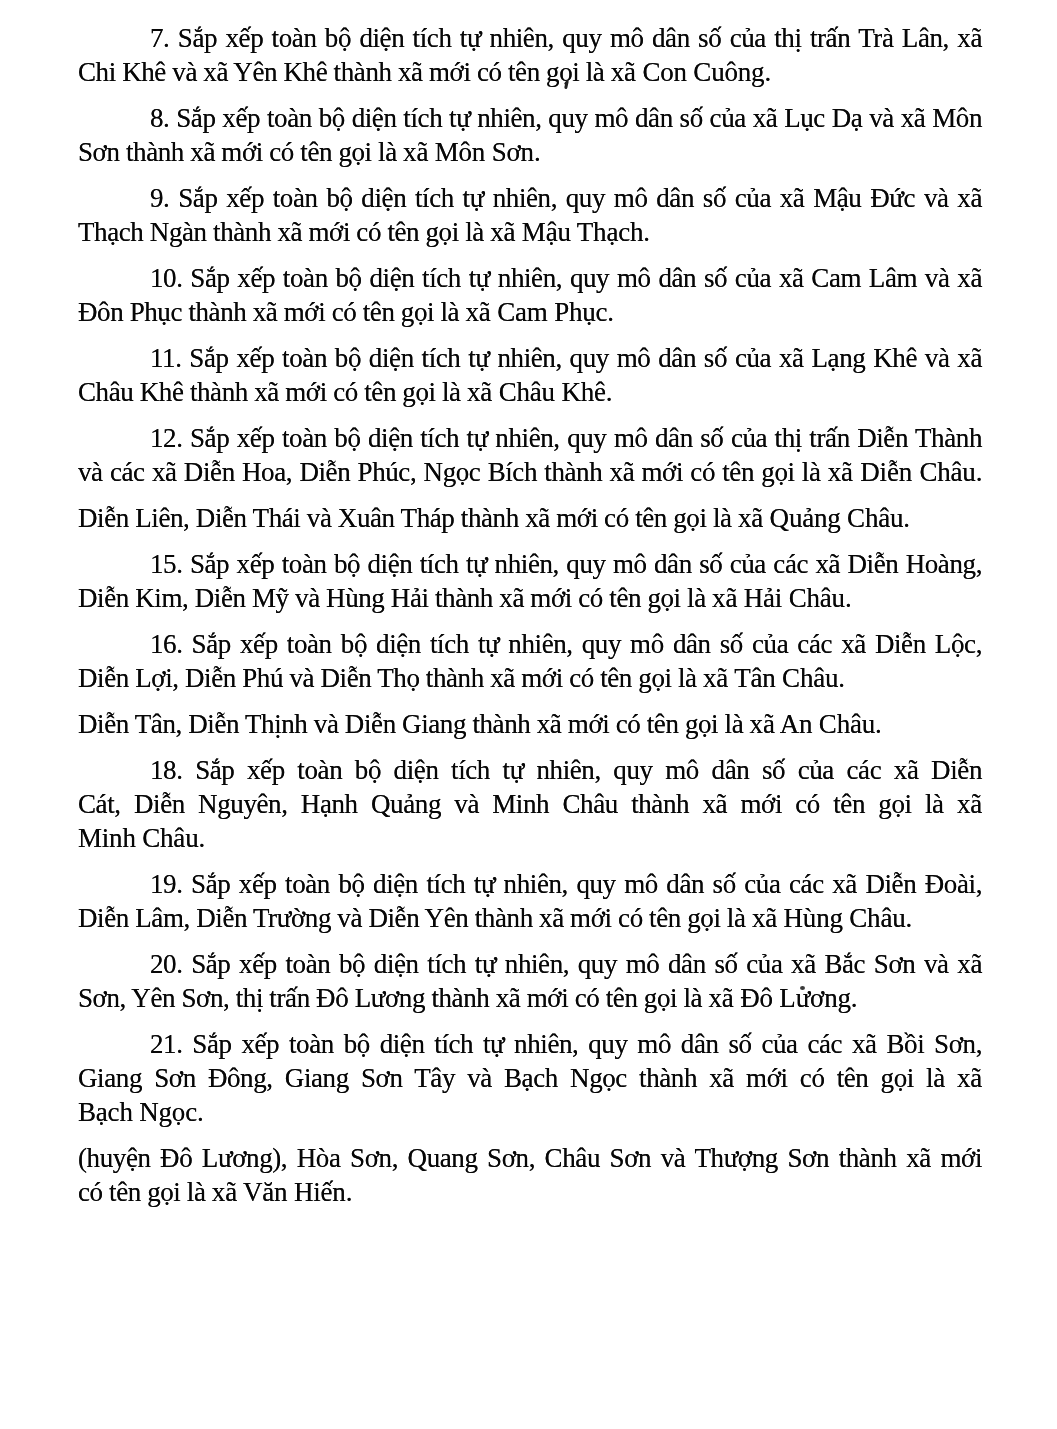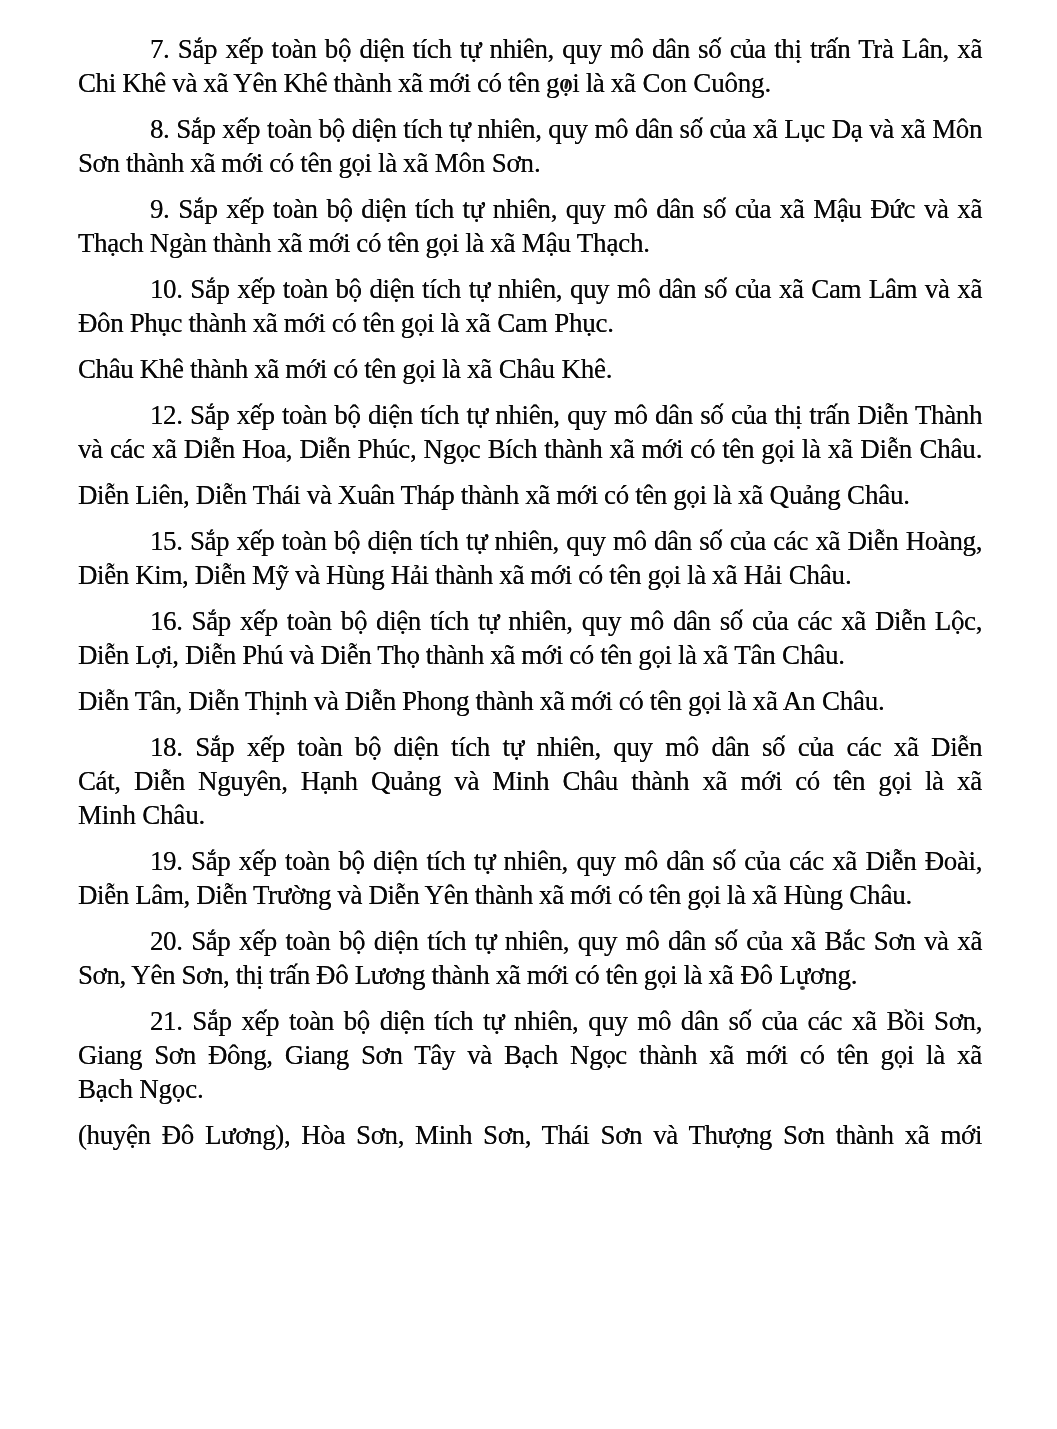--- a/index.html
+++ b/index.html
@@ -11,21 +11,21 @@
     position: relative;
     width: 1057px;
     height: 1429px;
     background: #ffffff;
     overflow: hidden;
     font-family: "Liberation Serif", "DejaVu Serif", serif;
     color: #070707;
   }
   .doc-body {
     position: absolute;
-    top: 32px;
+    top: 21px;
     left: 78px;
     width: 904px;
     font-size: 27px;
     line-height: 34px;
     letter-spacing: -0.4px;
     text-shadow: 0 0 0.6px rgba(0,0,0,0.75);
   }
   .para {
     margin: 0 0 12px 0;
     padding: 0;
@@ -83,57 +83,59 @@
       </p>
       <p class="para">
         <span class="line full first"><span>9. Sắp xếp toàn bộ diện tích tự nhiên, quy mô dân số của xã Mậu Đức và xã</span></span>
         <span class="line"><span>Thạch Ngàn thành xã mới có tên gọi là </span><b>xã Mậu Thạch</b><span>.</span></span>
       </p>
       <p class="para">
         <span class="line full first"><span>10. Sắp xếp toàn bộ diện tích tự nhiên, quy mô dân số của xã Cam Lâm và xã</span></span>
         <span class="line"><span>Đôn Phục thành xã mới có tên gọi là </span><b>xã Cam Phục</b><span>.</span></span>
       </p>
       <p class="para">
+        <span class="line full first"><span>11. Sắp xếp toàn bộ diện tích tự nhiên, quy mô dân số của xã Lạng Khê và xã</span></span>
         <span class="line"><span>Châu Khê thành xã mới có tên gọi là </span><b>xã Châu Khê</b><span>.</span></span>
       </p>
       <p class="para">
         <span class="line full first"><span>12. Sắp xếp toàn bộ diện tích tự nhiên, quy mô dân số của thị trấn Diễn Thành</span></span>
         <span class="line full"><span>và các xã Diễn Hoa, Diễn Phúc, Ngọc Bích thành xã mới có tên gọi là </span><b>xã Diễn Châu</b><span>.</span></span>
       </p>
       <p class="para">
         <span class="line"><span>Diễn Liên, Diễn Thái và Xuân Tháp thành xã mới có tên gọi là </span><b>xã Quảng Châu</b><span>.</span></span>
       </p>
       <p class="para">
         <span class="line full first"><span>15. Sắp xếp toàn bộ diện tích tự nhiên, quy mô dân số của các xã Diễn Hoàng,</span></span>
         <span class="line"><span>Diễn Kim, Diễn Mỹ và Hùng Hải thành xã mới có tên gọi là </span><b>xã Hải Châu</b><span>.</span></span>
       </p>
       <p class="para">
         <span class="line full first"><span>16. Sắp xếp toàn bộ diện tích tự nhiên, quy mô dân số của các xã Diễn Lộc,</span></span>
         <span class="line"><span>Diễn Lợi, Diễn Phú và Diễn Thọ thành xã mới có tên gọi là </span><b>xã Tân Châu</b><span>.</span></span>
       </p>
       <p class="para">
-        <span class="line"><span>Diễn Tân, Diễn Thịnh và Diễn Phong thành xã mới có tên gọi là </span><b>xã An Châu</b><span>.</span></span>
+        <span class="line"><span>Diễn Tân, Diễn Thịnh và Diễn Giang thành xã mới có tên gọi là </span><b>xã An Châu</b><span>.</span></span>
       </p>
       <p class="para">
         <span class="line full first"><span>18. Sắp xếp toàn bộ diện tích tự nhiên, quy mô dân số của các xã Diễn</span></span>
         <span class="line full"><span>Cát, Diễn Nguyên, Hạnh Quảng và Minh Châu thành xã mới có tên gọi là </span><b>xã</b></span>
         <span class="line"><b>Minh Châu</b><span>.</span></span>
       </p>
       <p class="para">
         <span class="line full first"><span>19. Sắp xếp toàn bộ diện tích tự nhiên, quy mô dân số của các xã Diễn Đoài,</span></span>
         <span class="line"><span>Diễn Lâm, Diễn Trường và Diễn Yên thành xã mới có tên gọi là </span><b>xã Hùng Châu</b><span>.</span></span>
       </p>
       <p class="para">
         <span class="line full first"><span>20. Sắp xếp toàn bộ diện tích tự nhiên, quy mô dân số của xã Bắc Sơn và xã</span></span>
         <span class="line"><span>Sơn, Yên Sơn, thị trấn Đô Lương thành xã mới có tên gọi là </span><b>xã Đô Lương</b><span>.</span></span>
       </p>
       <p class="para">
         <span class="line full first"><span>21. Sắp xếp toàn bộ diện tích tự nhiên, quy mô dân số của các xã Bồi Sơn,</span></span>
         <span class="line full"><span>Giang Sơn Đông, Giang Sơn Tây và Bạch Ngọc thành xã mới có tên gọi là </span><b>xã</b></span>
         <span class="line"><b>Bạch Ngọc</b><span>.</span></span>
       </p>
       <p class="para">
-        <span class="line full"><span>(huyện Đô Lương), Hòa Sơn, Minh Sơn, Thái Sơn và Thượng Sơn thành xã mới</span></span>
+        <span class="line full"><span>(huyện Đô Lương), Hòa Sơn, Quang Sơn, Châu Sơn và Thượng Sơn thành xã mới</span></span>
+        <span class="line"><span>có tên gọi là </span><b>xã Văn Hiến</b><span>.</span></span>
       </p>
     </div>
   <span class="speck s1"></span>
   <span class="speck s2"></span>
 </div>
 
 </body></html>

